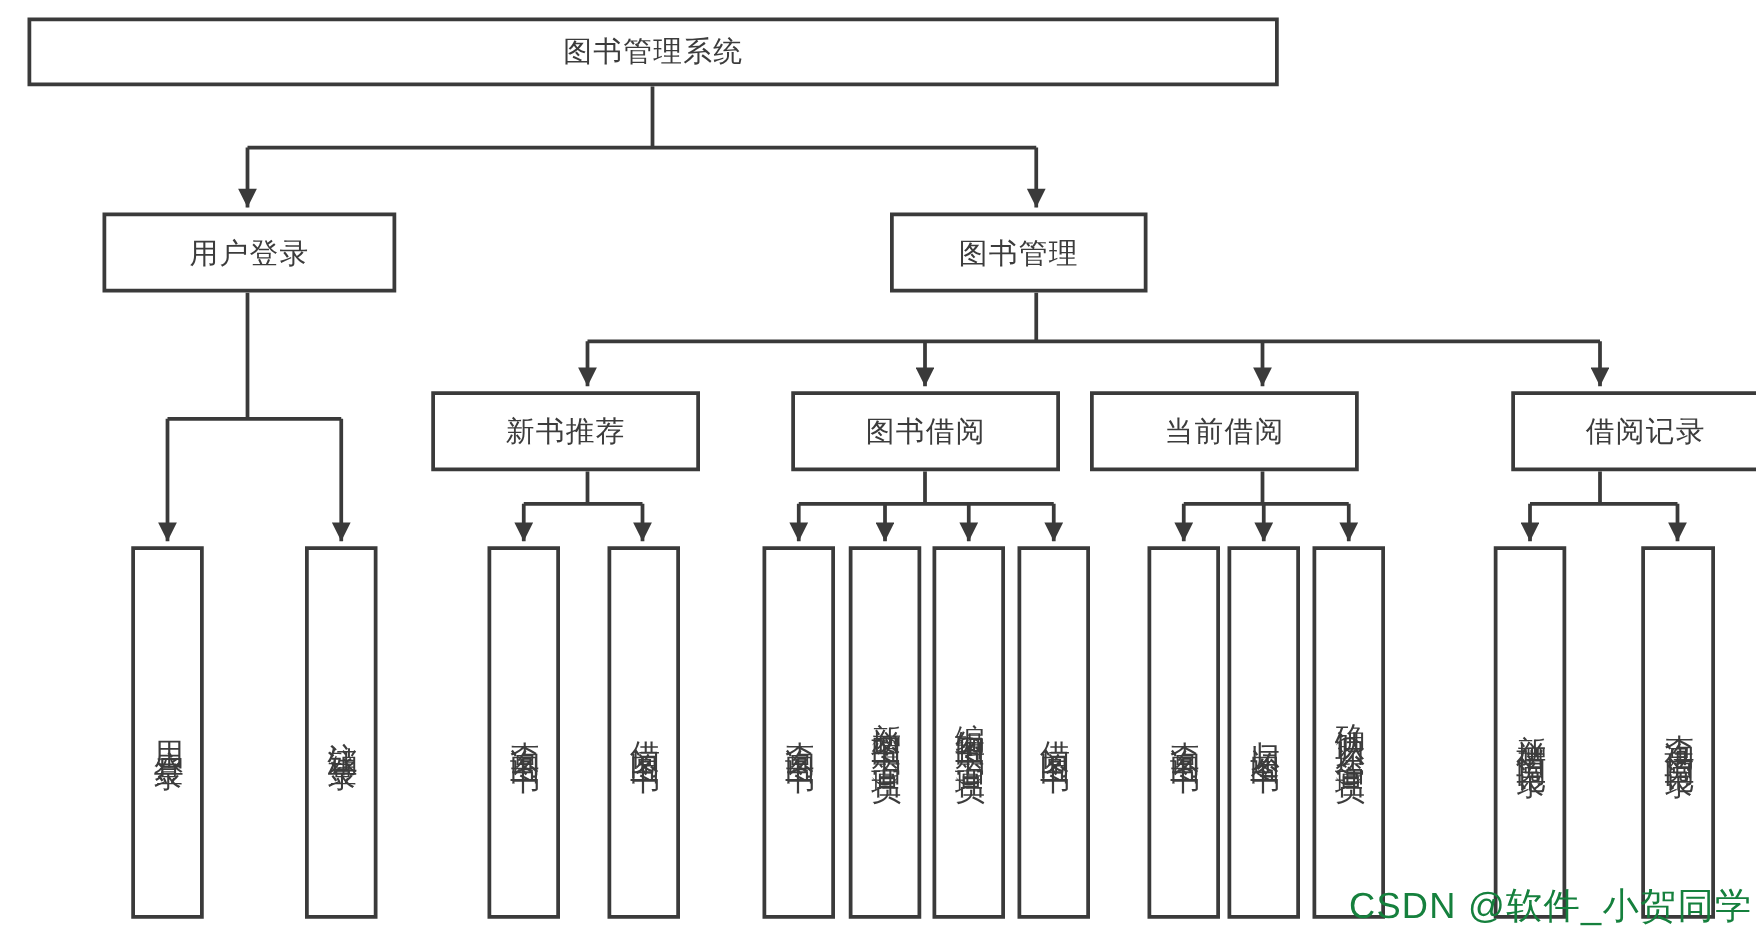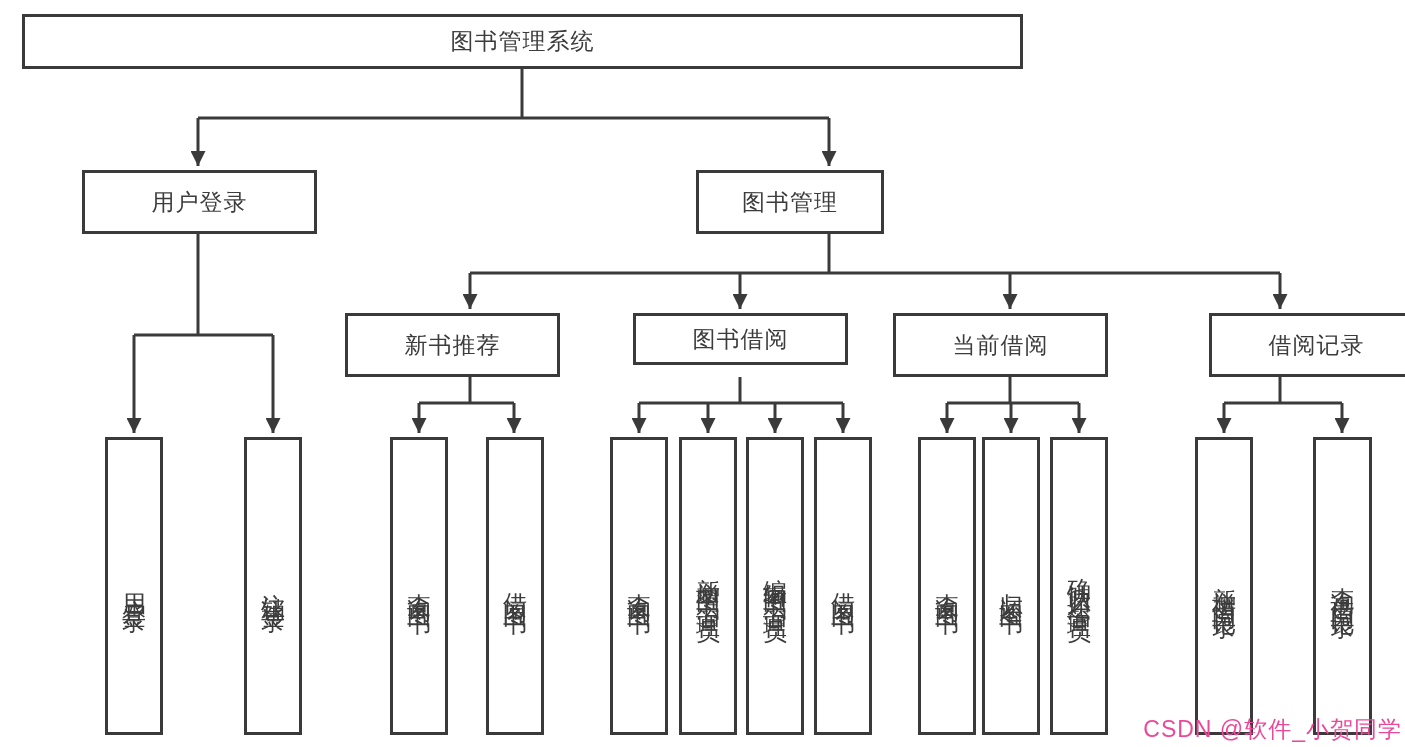--- a/index.html
+++ b/index.html
@@ -42,22 +42,22 @@
     writing-mode: vertical-rl;
     text-orientation: mixed;
     font-size: 24px;
     letter-spacing: 6px;
     line-height: 1;
   }
   .watermark {
     position: absolute;
     right: 3px;
     bottom: 2px;
-    font-size: 23px;
-    color: #ec4899;
+    font-size: 29px;
+    color: #15803d;
     letter-spacing: 1px;
     white-space: nowrap;
     z-index: 5;
     text-align: center;
   }
 </style>
 </head>
 <body>
 
 <div id="stage">
@@ -112,31 +112,31 @@
     </g>
   </svg>
 
   <div class="node hbox" style="left:22px; top:14px; width:1001px; height:55px;">
     <span>图书管理系统</span>
   </div>
 
   <div class="node hbox" style="left:82px; top:170px; width:235px; height:64px;">
     <span>用户登录</span>
   </div>
-  <div class="node hbox" style="left:696px; top:170px; width:188px; height:64px;text-align:right;">
+  <div class="node hbox" style="left:712px; top:170px; width:206px; height:64px;text-align:right;">
     <span>图书管理</span>
   </div>
 
   <div class="node hbox" style="left:345px; top:313px; width:215px; height:64px;">
     <span>新书推荐</span>
   </div>
-  <div class="node hbox" style="left:633px; top:313px; width:215px; height:52px;">
+  <div class="node hbox" style="left:633px; top:313px; width:215px; height:64px;">
     <span>图书借阅</span>
   </div>
-  <div class="node hbox" style="left:893px; top:313px; width:215px; height:64px;text-align:right;">
+  <div class="node hbox" style="left:872px; top:313px; width:215px; height:64px;text-align:right;">
     <span>当前借阅</span>
   </div>
   <div class="node hbox" style="left:1173px; top:313px; width:215px; height:64px;margin-left:36px;">
     <span>借阅记录</span>
   </div>
 
   <div class="node vbox" style="left:105px; top:437px; width:58px; height:298px;">
     <span>用户登录</span>
   </div>
   <div class="node vbox" style="left:244px; top:437px; width:58px; height:298px;">

